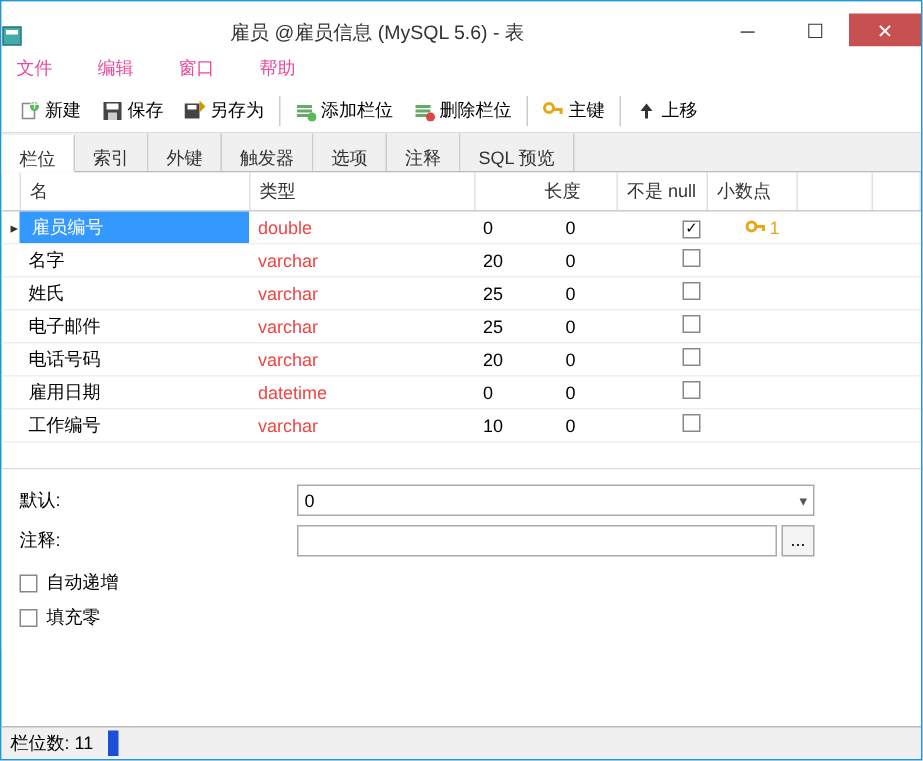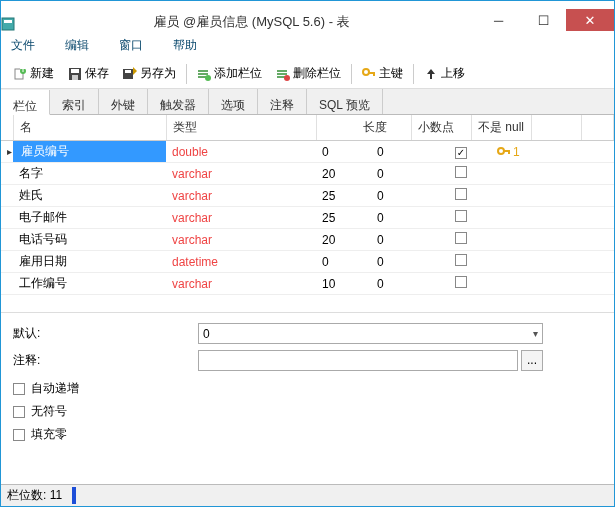--- a/index.html
+++ b/index.html
@@ -6,21 +6,21 @@
 body { background: #fff; width: 615px; height: 507px; border: 1px solid #2196d6; display: flex; flex-direction: column; overflow: hidden; }
 
 .titlebar { height: 30px; background: #fff; display: flex; align-items: flex-end; }
 .titlebar .icon-app { width: 26px; text-align: center; font-size: 13px; }
 .titlebar .title { flex: 1; text-align: center; color: #333; font-size: 13px; }
 .titlebar .winbtns { display: flex; }
 .titlebar .winbtn { width: 45px; height: 22px; display: flex; align-items: center; justify-content: center; font-size: 13px; color: #333; }
 .titlebar .winbtn.close { background: #c75050; color: #fff; width: 48px; }
 
 .menubar { height: 28px; display: flex; align-items: center; padding: 0 6px; gap: 22px; background: #fff; }
-.menubar .menuitem { padding: 2px 4px; color: #0c4a6e; }
+.menubar .menuitem { padding: 2px 4px; color: #ec4899; }
 
 .toolbar { height: 30px; display: flex; align-items: center; padding: 0 6px; gap: 2px; background: #fff; border-bottom: 1px solid #ddd; }
 .toolbar .tbtn { display: flex; align-items: center; gap: 3px; padding: 2px 6px; color: #000; }
 .toolbar .tbtn .ic { width: 14px; height: 14px; display: inline-flex; align-items: center; justify-content: center; }
 .toolbar .sep { width: 1px; height: 20px; background: #ccc; margin: 0 2px; }
 
 .tabs { height: 26px; display: flex; background: #f0f0f0; border-bottom: 1px solid #bbb; }
 .tabs .tab { padding: 8px 12px; border-right: 1px solid #ccc; background: #f0f0f0; color: #333; }
 .tabs .tab.active { background: #fff; border-bottom: 1px solid #fff; position: relative; top: 1px; }
 
@@ -55,21 +55,21 @@
 .fp-label { width: 185px; color: #000; }
 .fp-select { flex: 1; max-width: 345px; height: 21px; border: 1px solid #aaa; background: #fff; padding: 0 4px; display: flex; align-items: center; justify-content: space-between; }
 .fp-select .arrow { font-size: 10px; color: #555; }
 .fp-input { flex: 1; max-width: 320px; height: 21px; border: 1px solid #aaa; background: #fff; }
 .fp-btn { width: 22px; height: 21px; border: 1px solid #aaa; background: #f4f4f4; margin-left: 3px; text-align: center; line-height: 18px; }
 .fp-check-row { display: flex; align-items: center; gap: 6px; padding: 3px 0; }
 
 .flex-fill { flex: 1; }
 
 .statusbar { height: 22px; border-top: 1px solid #bbb; background: #f0f0f0; display: flex; align-items: center; padding: 0 6px; }
-.statusbar .cell { border-right: 4px solid #1d4ed8; padding: 0 10px 0 0; }
+.statusbar .cell { border-right: 7px solid #1d4ed8; padding: 0 10px 0 0; }
 
 svg { display: block; }
 </style>
 </head>
 <body>
 
 <div class="titlebar">
   <div class="icon-app">
     <svg width="14" height="14">
         <rect x="1" y="1" width="12" height="12" fill="#4aa" stroke="#277"></rect>
@@ -176,22 +176,22 @@
   <div class="tab">注释</div>
   <div class="tab">SQL 预览</div>
 </div>
 
 <div class="grid">
   <div class="grid-header">
     <div class="gh" style="width:12px"></div>
     <div class="gh gh-name" style="width:153px">名</div>
     <div class="gh gh-type">类型</div>
     <div class="gh gh-len">长度</div>
+    <div class="gh gh-nn">不是 null</div>
     <div class="gh gh-dec">小数点</div>
-    <div class="gh gh-nn">不是 null</div>
     <div class="gh gh-key"></div>
     <div class="gh gh-scroll"></div>
   </div>
   <div class="grid-rows" id="grid-rows">
       <div class="grow selected">
         <div class="gc gc-mark">▸</div>
         <div class="gc gc-name">雇员编号</div>
         <div class="gc gc-type">double</div>
         <div class="gc gc-len">0</div>
         <div class="gc gc-dec">0</div>
@@ -277,24 +277,20 @@
     <div class="fp-label">注释:</div>
     <div class="fp-input"></div>
     <div class="fp-btn">...</div>
   </div>
   <div class="fp-check-row">
     <span class="chk"></span>
     <span>自动递增</span>
   </div>
   <div class="fp-check-row">
     <span class="chk"></span>
-    <span>无符号</span>
-  </div>
-  <div class="fp-check-row">
-    <span class="chk"></span>
     <span>填充零</span>
   </div>
 </div>
 
 <div class="flex-fill"></div>
 
 <div class="statusbar">
   <div class="cell">
     <span>栏位数:</span>
     <span>11</span>

